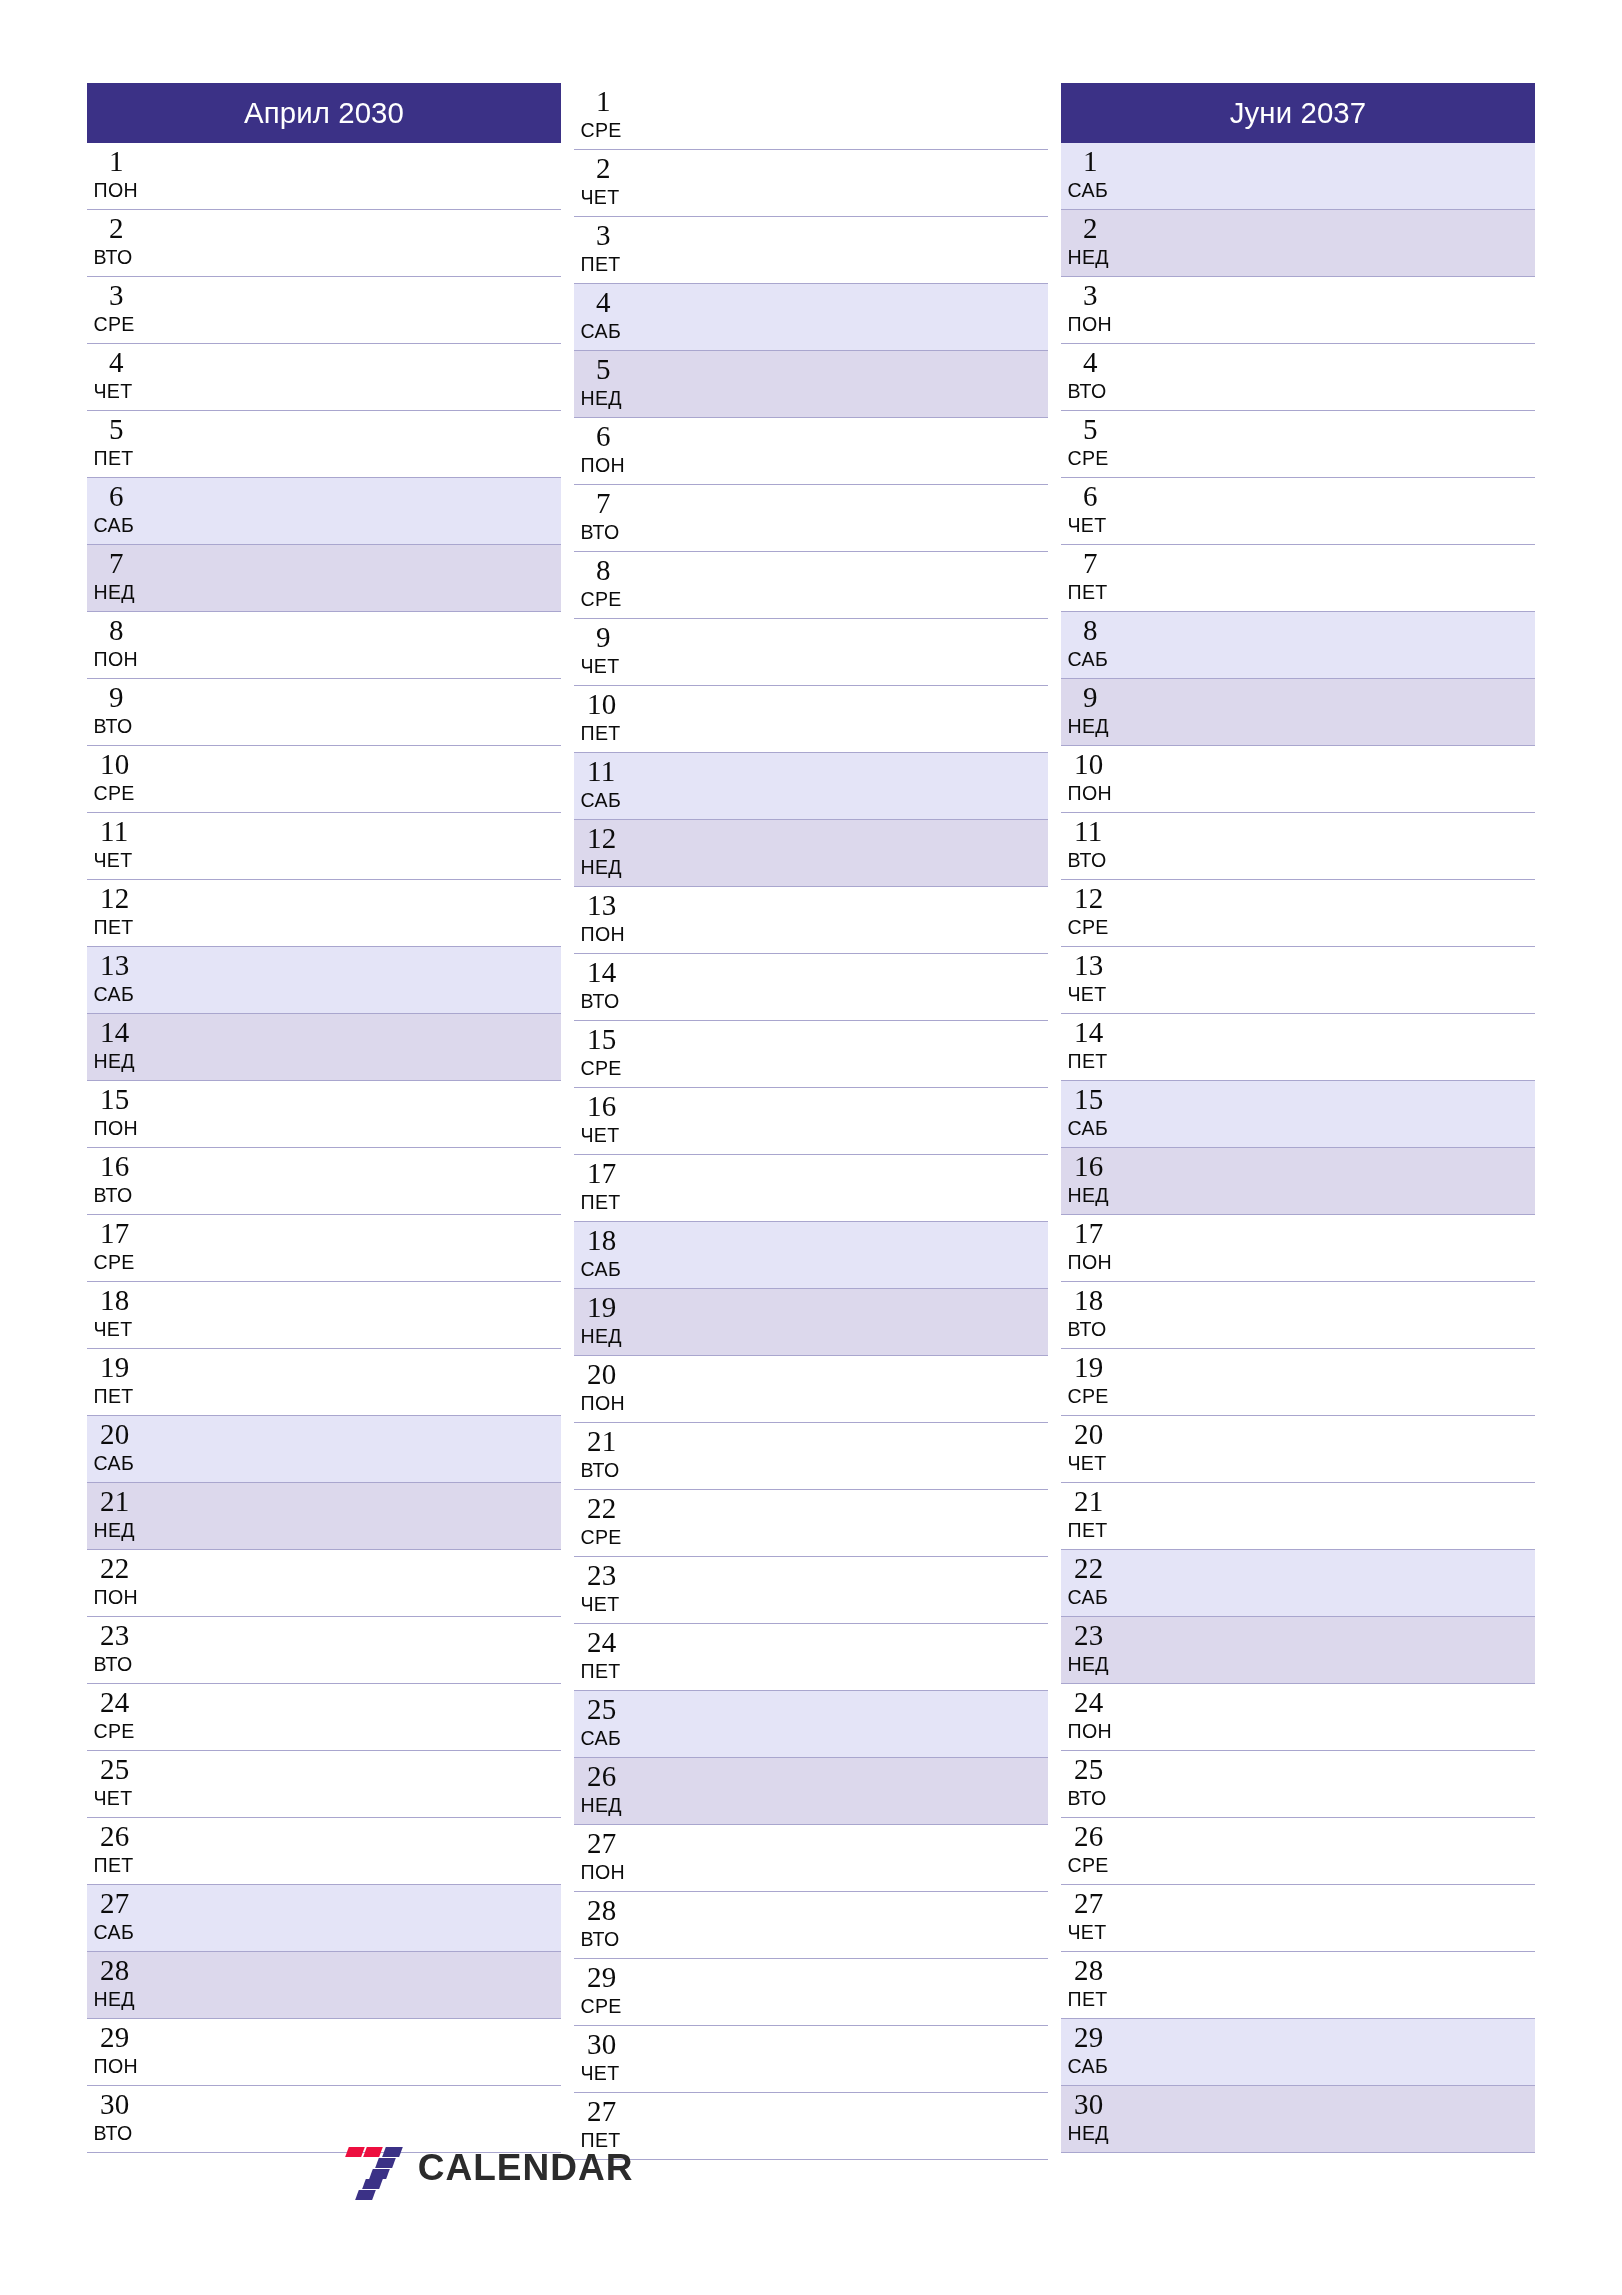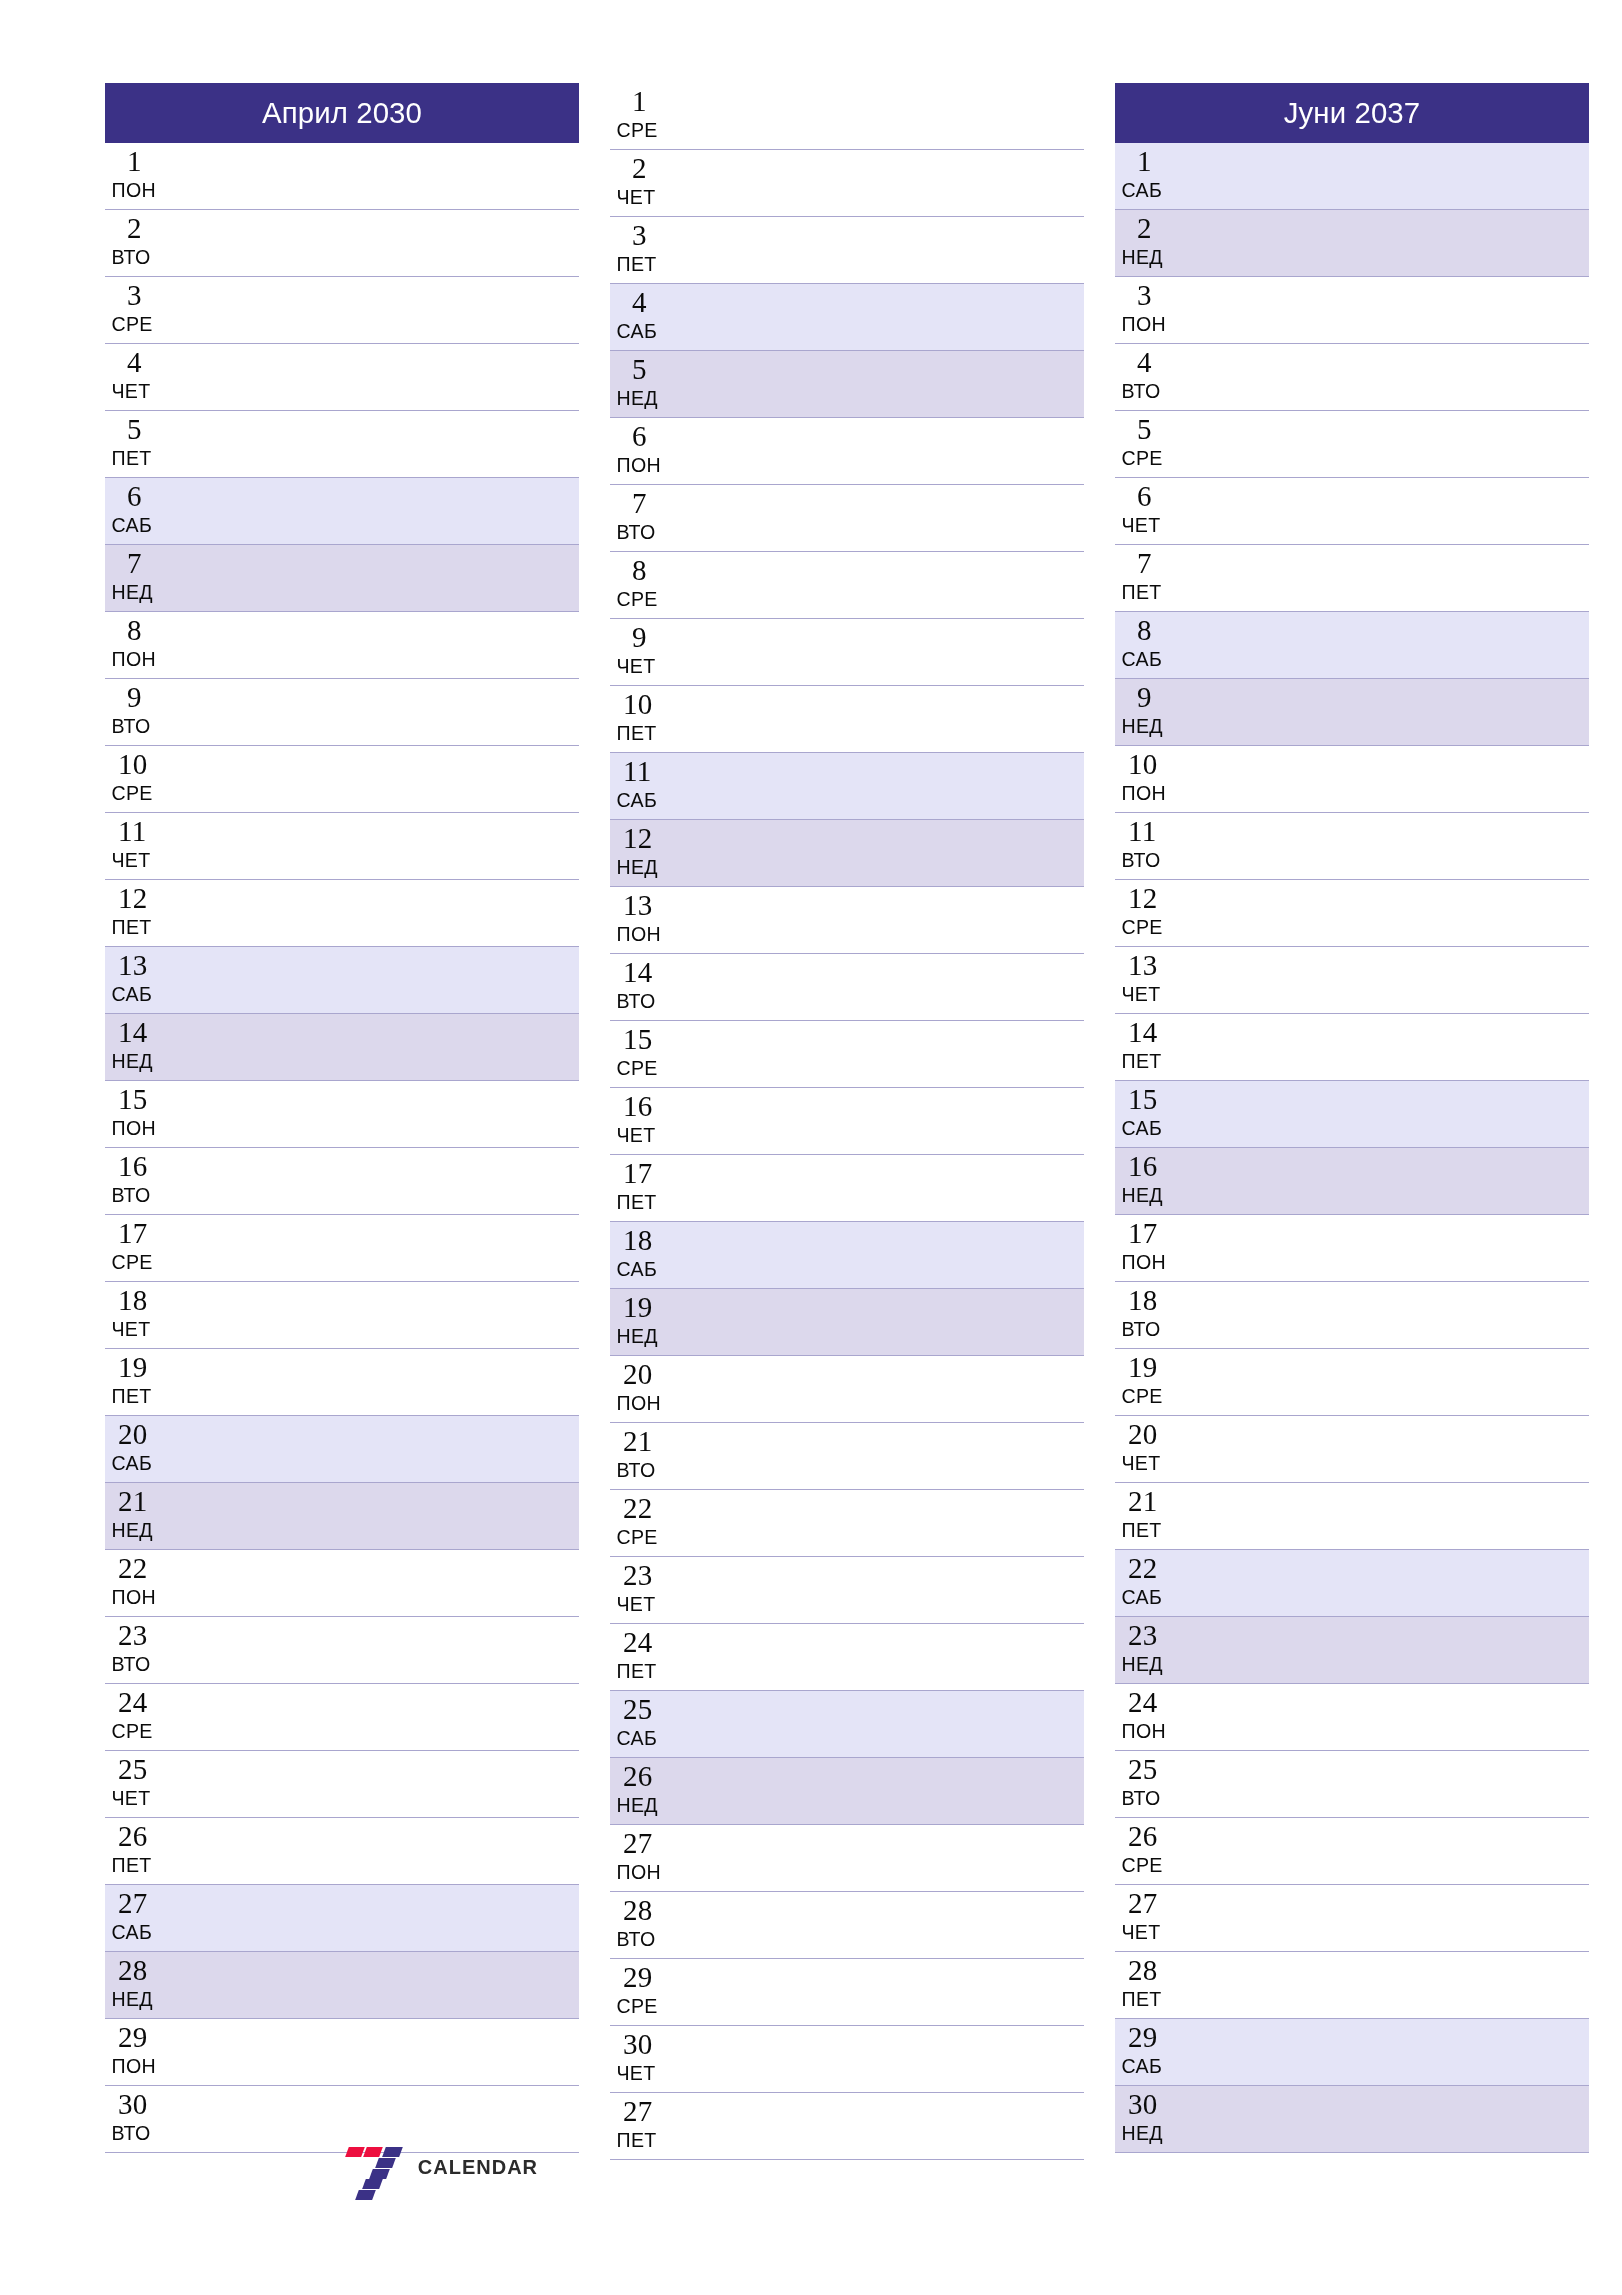--- a/index.html
+++ b/index.html
@@ -28,21 +28,20 @@
     left: 87px;
     top: 83px;
     width: 1449px;
     display: flex;
     gap: 13px;
   }
 
   .month-column {
     width: 474px;
     flex: 0 0 474px;
-    margin-left: 18px;
   }
 
   .month-header {
     height: 60px;
     background: #3b3186;
     color: #ffffff;
     display: flex;
     align-items: center;
     justify-content: center;
     font-size: 29.4px;
@@ -120,21 +119,21 @@
   .seg.t3 { left: 41px; top: 1.3px;  width: 17px; height: 9.8px; background: #3b3186; }
 
   
   .seg.d1 { left: 34px; top: 12.4px; width: 17px; height: 9.8px; background: #3b3186; }
   .seg.d2 { left: 27.5px; top: 23px; width: 17px; height: 9.8px; background: #3b3186; }
   .seg.d3 { left: 21px; top: 33px; width: 17px; height: 9.8px; background: #3b3186; }
   .seg.d4 { left: 14.4px; top: 44px; width: 17px; height: 9.8px; background: #3b3186; }
 
   .logo-text {
     font-family: "Liberation Sans", "DejaVu Sans", sans-serif;
-    font-size: 20px;
+    font-size: 37px;
     font-weight: 700;
     color: #2b2b2b;
     letter-spacing: 1px;
     line-height: 1;
   }
 </style>
 </head>
 <body>
 
 <div class="page">

